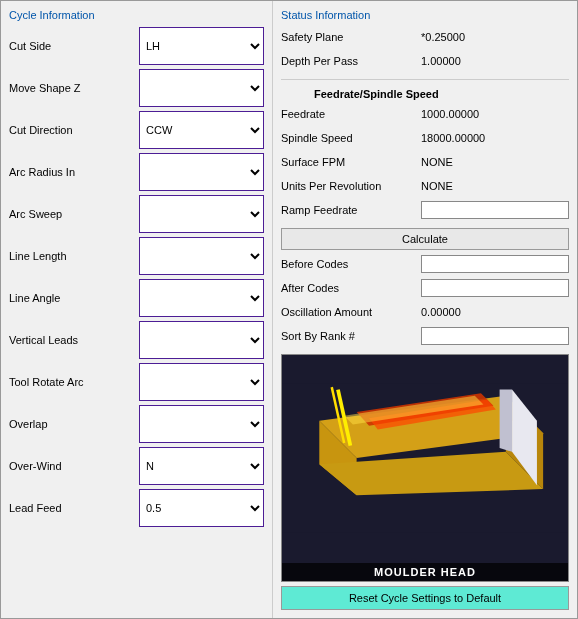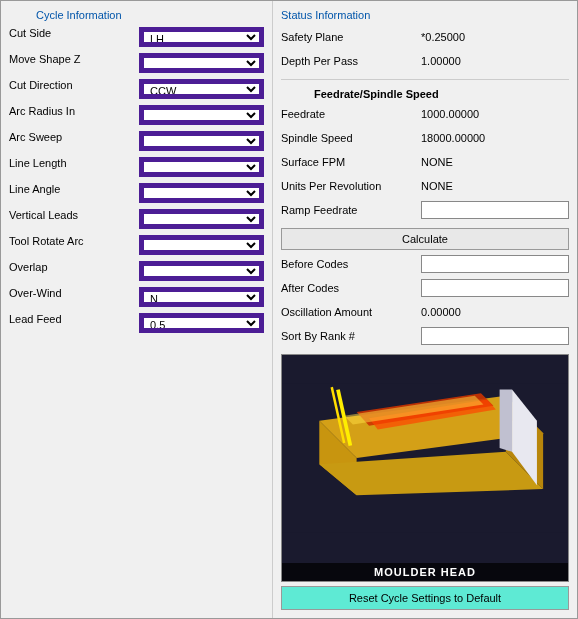--- a/index.html
+++ b/index.html
@@ -22,39 +22,38 @@
     .left-panel {
       width: 315px;
       padding: 8px;
       border-right: 1px solid #ccc;
     }
     .section-title {
       color: #0055aa;
       font-size: 11px;
       margin-bottom: 6px;
       font-weight: normal;
-      margin-left: 27px;
     }
     .form-row {
       display: flex;
-      align-items: flex-start;
+      align-items: center;
       margin-bottom: 4px;
       min-height: 22px;
     }
     .form-label {
       width: 130px;
       font-size: 11px;
       color: #000;
       flex-shrink: 0;
     }
     .form-select {
       flex: 1;
-      height: 20px;
-      font-size: 11px;
-      border: 5px solid #4c1d95;
+      height: 38px;
+      font-size: 11px;
+      border: 1px solid #4c1d95;
       background: white;
       padding: 0 2px;
       appearance: auto;
     }
     
     .right-panel {
       flex: 1;
       padding: 8px;
       display: flex;
       flex-direction: column;

